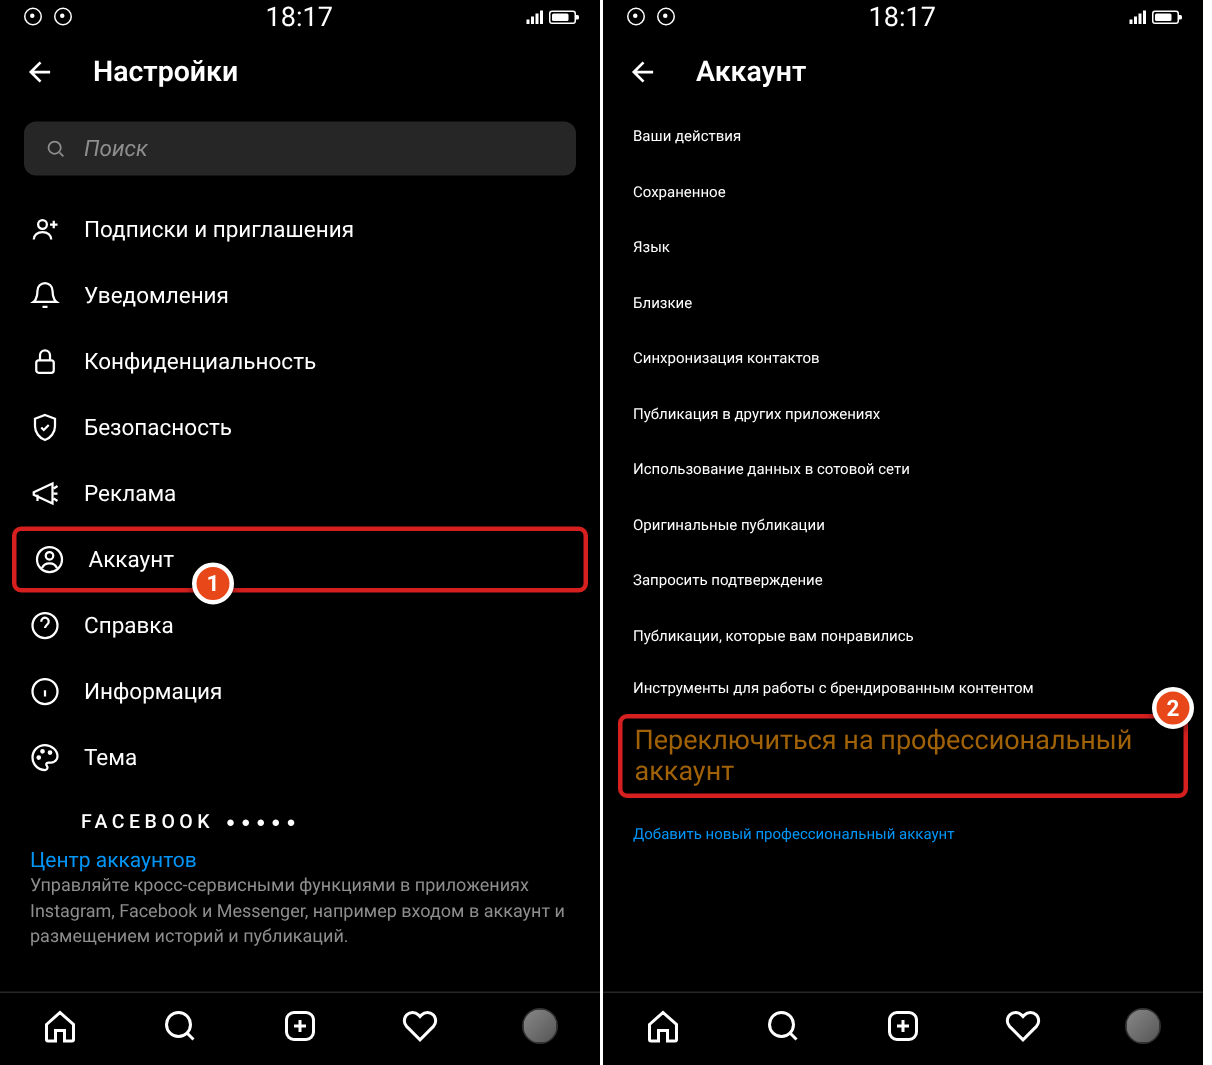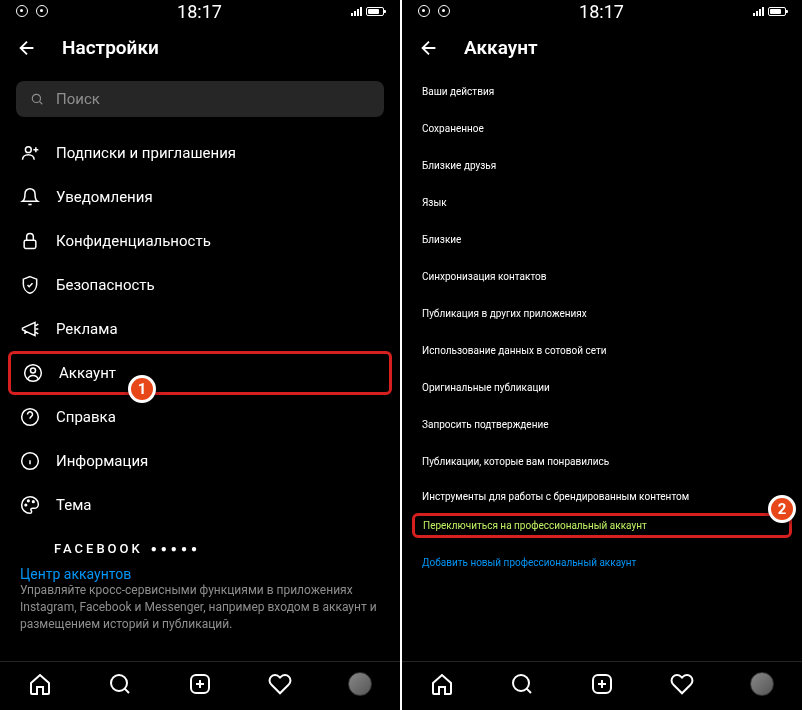--- a/index.html
+++ b/index.html
@@ -82,20 +82,21 @@
     .search-box {
       margin: 8px 16px 14px;
       background: #262626;
       border-radius: 8px;
       padding: 9px 14px;
       display: flex;
       align-items: center;
       gap: 12px;
       color: #8e8e8e;
       font-size: 15px;
+      font-style: italic;
     }
     .search-icon {
       width: 14px;
       height: 14px;
     }
     .settings-list {
       flex: 1;
       overflow-y: auto;
     }
     .settings-item {
@@ -457,34 +458,33 @@
       <svg viewBox="0 0 24 24" fill="none" stroke="#fff" stroke-width="2">
           <path d="M19 12H5M12 19l-7-7 7-7"></path>
         </svg>
     </div>
     <div class="header-title">Аккаунт</div>
   </div>
 
   <div class="account-list">
     <div class="account-item">Ваши действия</div>
     <div class="account-item">Сохраненное</div>
-    <div class="account-item">Близкие друзья</div>
     <div class="account-item">Язык</div>
     <div class="account-item">Близкие</div>
     <div class="account-item">Синхронизация контактов</div>
     <div class="account-item">Публикация в других приложениях</div>
     <div class="account-item">Использование данных в сотовой сети</div>
     <div class="account-item">Оригинальные публикации</div>
     <div class="account-item">Запросить подтверждение</div>
     <div class="account-item">Публикации, которые вам понравились</div>
     <div class="account-item multiline">Инструменты для работы с брендированным контентом</div>
 
     <div style="position:relative;">
       <div class="blue-wrap highlight-red-wide">
-        <div class="blue" style="color:#bef264; font-size:10px;">Переключиться на профессиональный аккаунт</div>
+        <div class="blue" style="color:#a16207; font-size:18px;">Переключиться на профессиональный аккаунт</div>
       </div>
       <div class="marker" style="right:6px; top:-18px;">2</div>
     </div>
 
     <div class="account-item blue">Добавить новый профессиональный аккаунт</div>
   </div>
 
   <div class="bottom-nav">
     <div class="nav-icon">
         <svg viewBox="0 0 24 24" fill="none" stroke="#fff" stroke-width="2">

